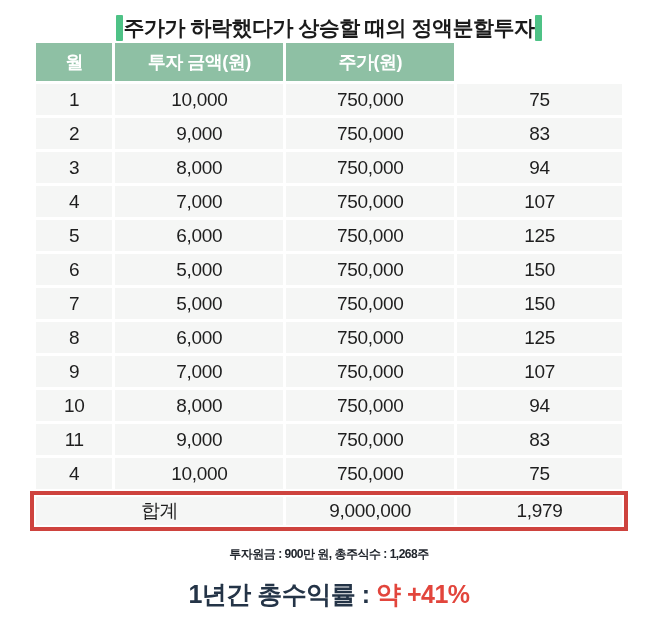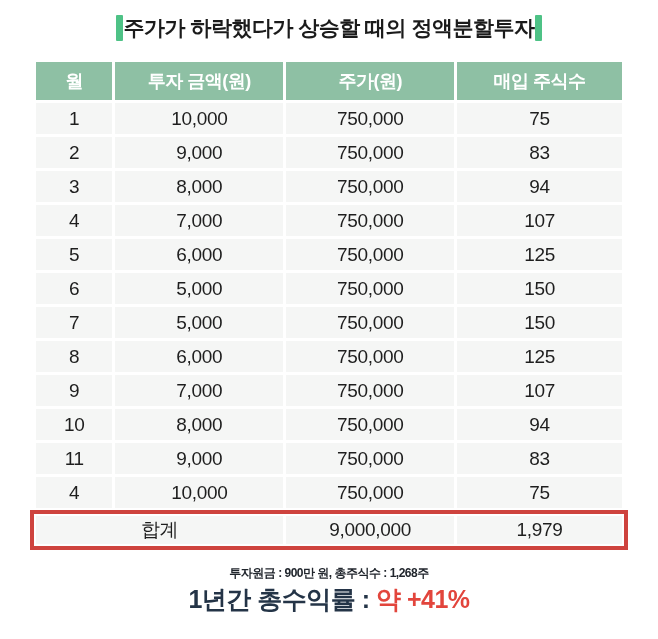--- a/index.html
+++ b/index.html
@@ -7,21 +7,21 @@
     width: 658px; height: 639px;
     background: #ffffff;
     font-family: "Liberation Sans", "DejaVu Sans", sans-serif;
     overflow: hidden;
   }
   .page { width: 658px; height: 639px; padding-top: 13px; }
 
   
   .title-row {
     display: flex; align-items: center; justify-content: center;
-    gap: 1px; height: 30px; margin-bottom: 19px;
+    gap: 1px; height: 30px; 
   }
   .accent-bar {
     width: 7px; height: 26px; background: #4ec286; border-radius: 1px;
     flex: 0 0 auto;
   }
   .title-text {
     font-size: 21px; font-weight: 800; color: #1b1b1b;
     letter-spacing: -0.5px; white-space: nowrap;
   }
 
@@ -65,21 +65,21 @@
     letter-spacing: -0.3px;
   }
 
   
   .footer { text-align: center; margin-top: 15px; }
   .summary-line {
     font-size: 12px; font-weight: 600; color: #20252c;
     letter-spacing: -0.5px;
   }
   .return-line {
-    margin-top: 1px;
+    margin-top: 15px;
     font-size: 25px; font-weight: 800; letter-spacing: -0.5px;
   }
   .return-label { color: #243447; }
   .return-value { color: #e2453c; }
 </style>
 </head>
 <body>
 
 <div class="page">
 
@@ -88,21 +88,20 @@
     <span class="title-text">주가가 하락했다가 상승할 때의 정액분할투자</span>
     <span class="accent-bar"></span>
   </div>
 
   <div class="table-wrap">
 
     <div class="grid thead">
       <div class="cell">월</div>
       <div class="cell">투자 금액(원)</div>
       <div class="cell">주가(원)</div>
-      <div class="cell">매입 주식수</div>
     </div>
 
     <div class="tbody">
         <div class="trow">
           <div class="cell">1</div>
           <div class="cell">10,000</div>
           <div class="cell">750,000</div>
           <div class="cell">75</div>
         </div>
         <div class="trow">

